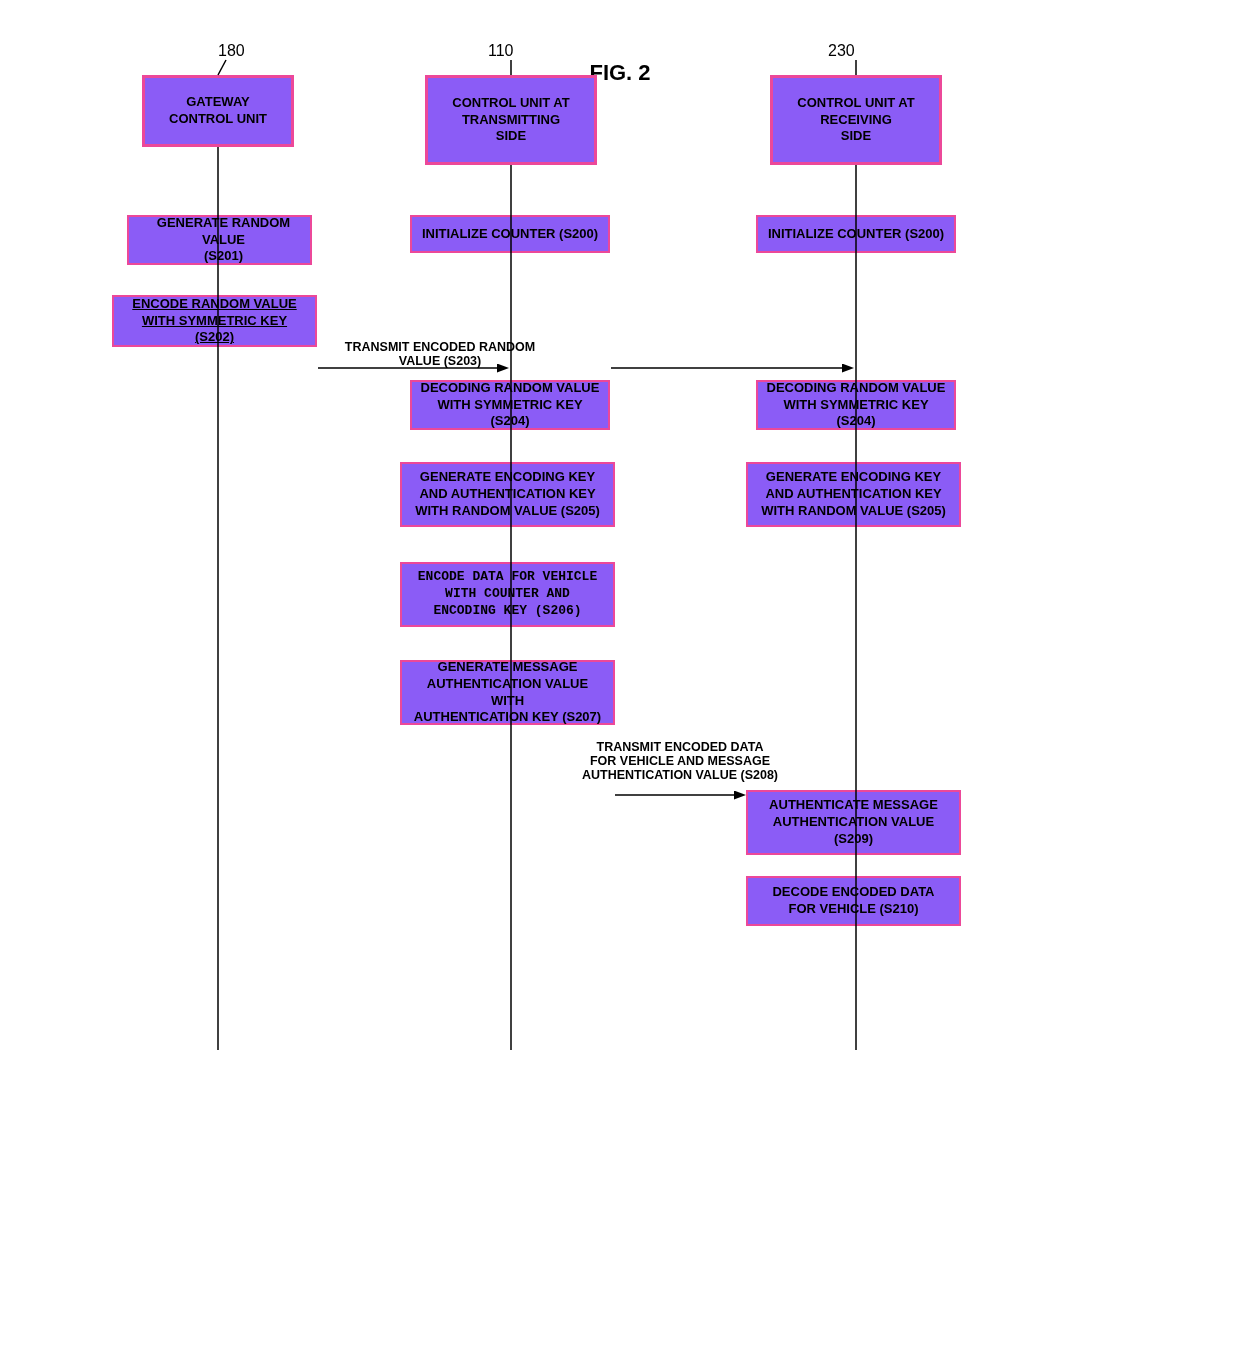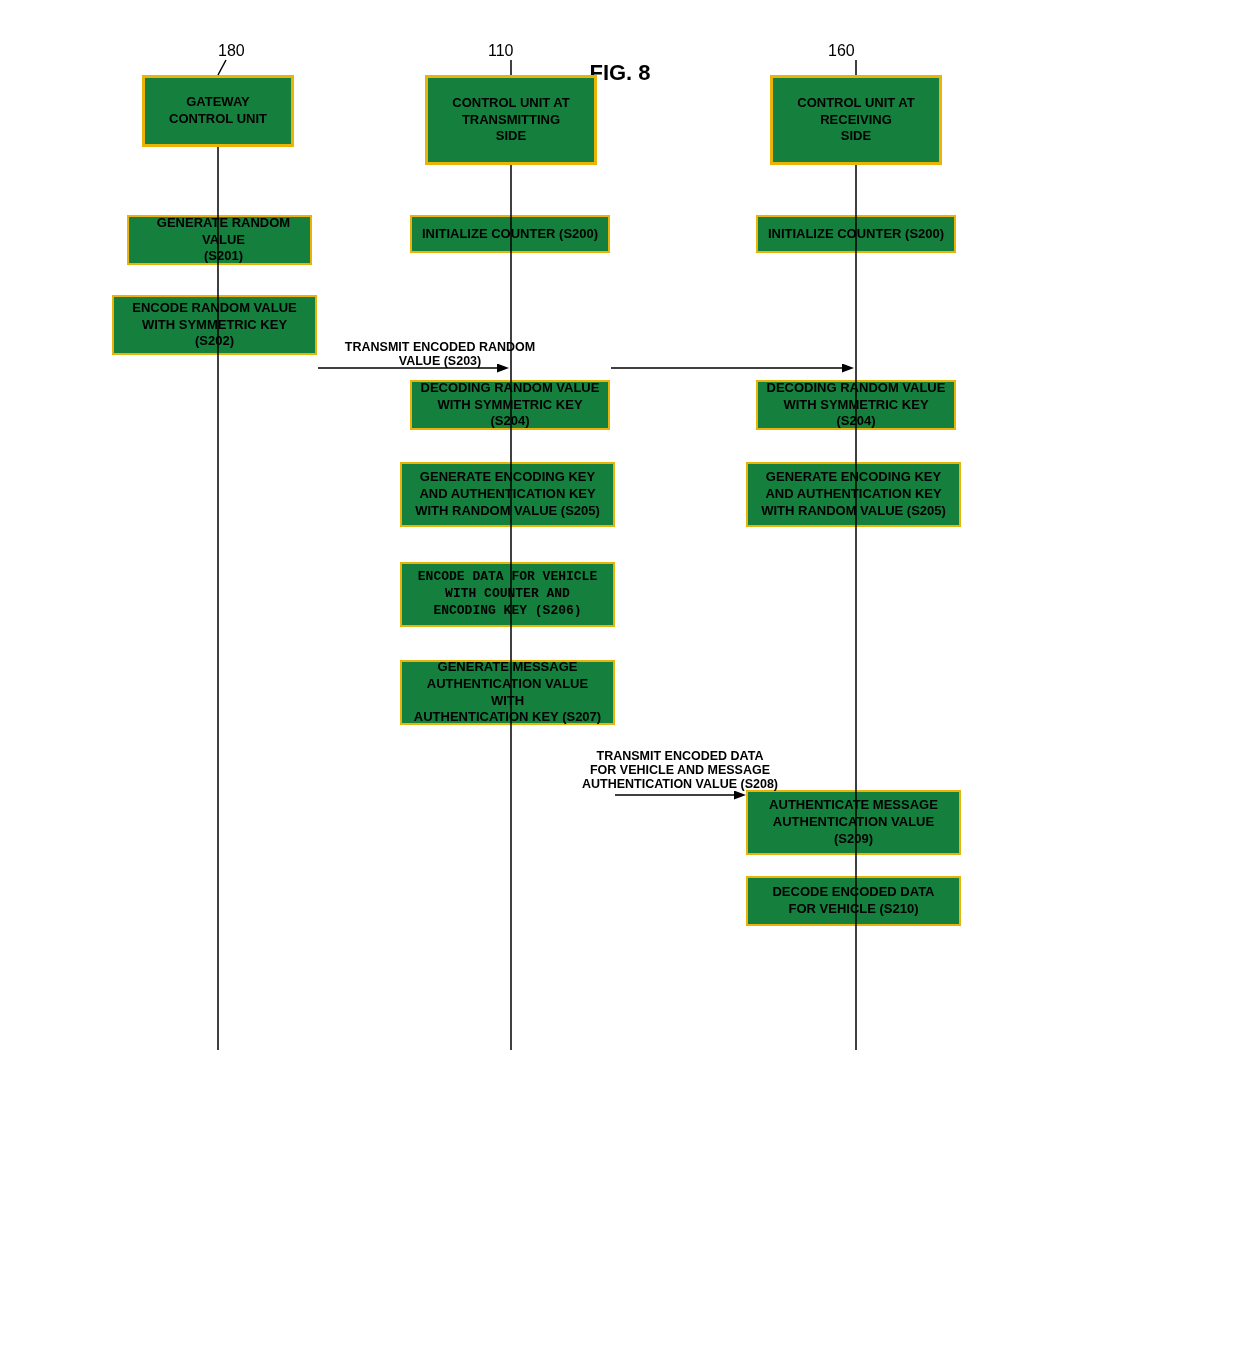--- a/index.html
+++ b/index.html
@@ -12,22 +12,22 @@
       overflow: hidden;
     }
     .diagram-container {
       position: relative;
       width: 1100px;
       margin: 0 auto;
       padding-top: 40px;
     }
     .node {
       position: absolute;
-      border: 2px solid #eab308;
-      background: #15803d;
+      border: 2px solid #ec4899;
+      background: #8b5cf6;
       text-align: center;
       font-size: 13px;
       font-weight: bold;
       line-height: 1.3;
       padding: 6px 8px;
       display: flex;
       align-items: center;
       justify-content: center;
     }
     .node.thick {
@@ -60,43 +60,43 @@
       margin-top: 20px;
     }
   </style>
 </head>
 <body>
 
 <div class="diagram-container" id="dc">
 
   <div class="ref-label" style="left:148px; top:42px;">180</div>
   <div class="ref-label" style="left:418px; top:42px;">110</div>
-  <div class="ref-label" style="left:758px; top:42px;">160</div>
+  <div class="ref-label" style="left:758px; top:42px;">230</div>
 
   <div class="node thick" style="left:72px; top:75px; width:152px; height:72px;">GATEWAY<br>CONTROL UNIT</div>
   <div class="node thick" style="left:355px; top:75px; width:172px; height:90px;">CONTROL UNIT AT<br>TRANSMITTING<br>SIDE</div>
   <div class="node thick" style="left:700px; top:75px; width:172px; height:90px;">CONTROL UNIT AT<br>RECEIVING<br>SIDE</div>
 
   <div class="node" style="left:57px; top:215px; width:185px; height:50px;padding-left:16px;">GENERATE RANDOM VALUE<br>(S201)</div>
-  <div class="node" style="left:42px; top:295px; width:205px; height:60px;">ENCODE RANDOM VALUE<br>WITH SYMMETRIC KEY (S202)</div>
+  <div class="node" style="left:42px; top:295px; width:205px; height:52px;text-decoration:underline;">ENCODE RANDOM VALUE<br>WITH SYMMETRIC KEY (S202)</div>
 
   <div class="node" style="left:340px; top:215px; width:200px; height:38px;">INITIALIZE COUNTER (S200)</div>
   <div class="node" style="left:340px; top:380px; width:200px; height:50px;">DECODING RANDOM VALUE<br>WITH SYMMETRIC KEY (S204)</div>
   <div class="node" style="left:330px; top:462px; width:215px; height:65px;">GENERATE ENCODING KEY<br>AND AUTHENTICATION KEY<br>WITH RANDOM VALUE (S205)</div>
   <div class="node" style="left:330px; top:562px; width:215px; height:65px;font-family:Liberation Mono, monospace;">ENCODE DATA FOR VEHICLE<br>WITH COUNTER AND<br>ENCODING KEY (S206)</div>
   <div class="node" style="left:330px; top:660px; width:215px; height:65px;">GENERATE MESSAGE<br>AUTHENTICATION VALUE WITH<br>AUTHENTICATION KEY (S207)</div>
 
   <div class="node" style="left:686px; top:215px; width:200px; height:38px;">INITIALIZE COUNTER (S200)</div>
   <div class="node" style="left:686px; top:380px; width:200px; height:50px;">DECODING RANDOM VALUE<br>WITH SYMMETRIC KEY (S204)</div>
   <div class="node" style="left:676px; top:462px; width:215px; height:65px;">GENERATE ENCODING KEY<br>AND AUTHENTICATION KEY<br>WITH RANDOM VALUE (S205)</div>
   <div class="node" style="left:676px; top:790px; width:215px; height:65px;">AUTHENTICATE MESSAGE<br>AUTHENTICATION VALUE<br>(S209)</div>
   <div class="node" style="left:676px; top:876px; width:215px; height:50px;">DECODE ENCODED DATA<br>FOR VEHICLE (S210)</div>
 
   <div class="arrow-label" style="left:230px; top:340px; width:280px;">TRANSMIT ENCODED RANDOM<br>VALUE (S203)</div>
-  <div class="arrow-label" style="left:455px; top:740px; width:310px;margin-top:9px;">TRANSMIT ENCODED DATA<br>FOR VEHICLE AND MESSAGE<br>AUTHENTICATION VALUE (S208)</div>
+  <div class="arrow-label" style="left:455px; top:740px; width:310px;">TRANSMIT ENCODED DATA<br>FOR VEHICLE AND MESSAGE<br>AUTHENTICATION VALUE (S208)</div>
 
   <svg class="lines">
 
     <line x1="156" y1="60" x2="148" y2="75" stroke="#000" stroke-width="1.5"></line>
 
     <line x1="441" y1="60" x2="441" y2="75" stroke="#000" stroke-width="1.5"></line>
 
     <line x1="786" y1="60" x2="786" y2="75" stroke="#000" stroke-width="1.5"></line>
 
     <line x1="148" y1="147" x2="148" y2="1050" stroke="#000" stroke-width="1.5"></line>
@@ -112,13 +112,13 @@
     <line x1="545" y1="795" x2="673" y2="795" stroke="#000" stroke-width="1.5" marker-end="url(#arrow)"></line>
 
     <defs>
       <marker id="arrow" markerWidth="8" markerHeight="8" refX="6" refY="3" orient="auto">
         <path d="M0,0 L0,6 L8,3 z" fill="#000"></path>
       </marker>
     </defs>
   </svg>
 </div>
 
-<div class="fig-label">FIG. 8</div>
+<div class="fig-label">FIG. 2</div>
 
 </body></html>

